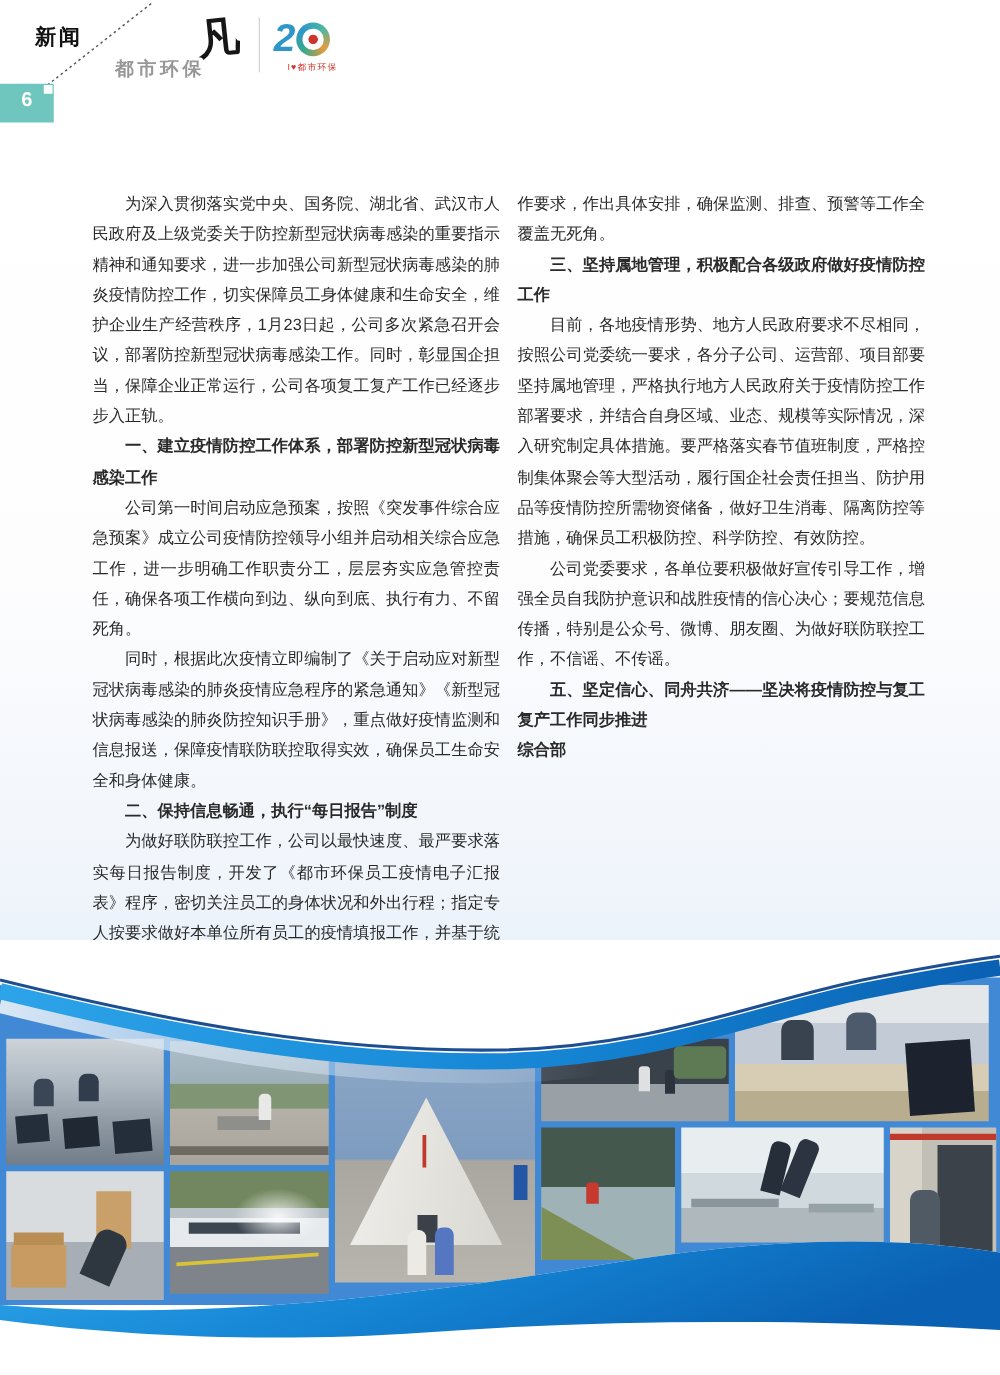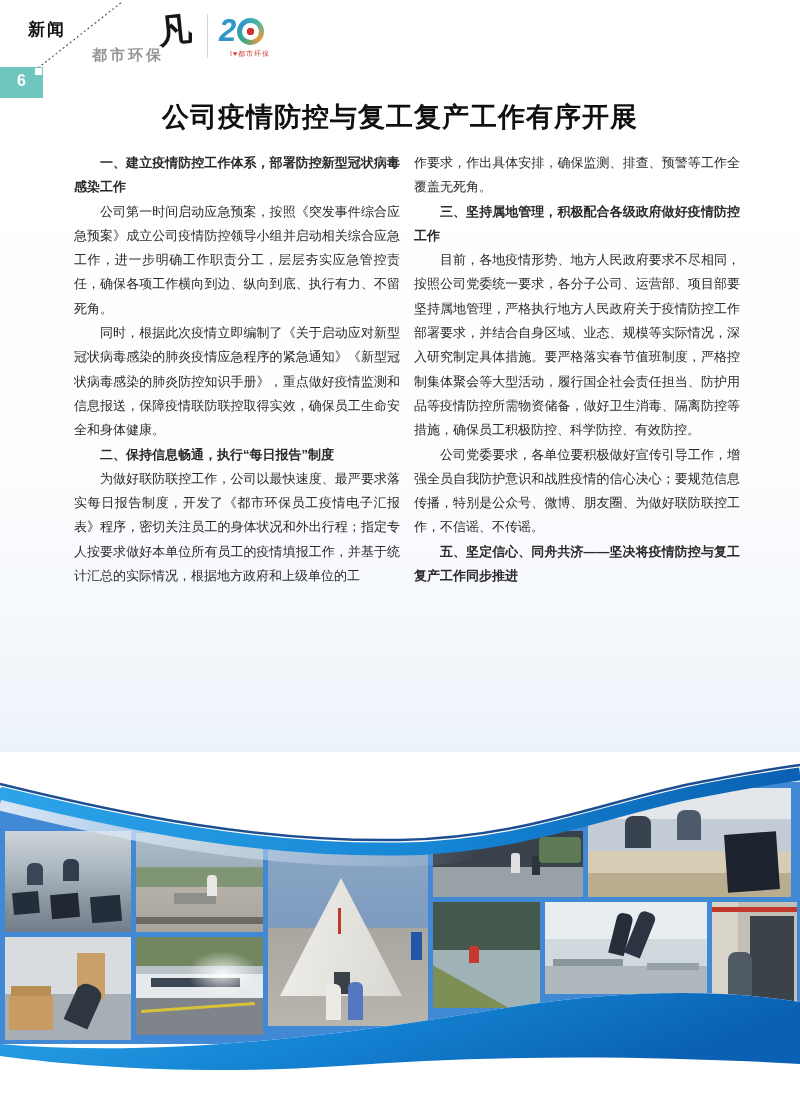--- a/index.html
+++ b/index.html
@@ -87,36 +87,37 @@
   <div class="abs brand-mark">凡</div>
   <div class="abs hdr-divider"></div>
 
   <div class="abs anniv">
     <span class="anniv-digit2">2</span><span class="anniv-ring"><span class="anniv-sr">0</span></span>
     <div class="anniv-tag">I♥都市环保</div>
   </div>
 
   <div class="abs art-bg"></div>
 
-  <h1 class="abs headline" style="margin:0;">公司疫情防控与复工复产工作有序开展</h1>
 
   <div class="abs columns">
     <div class="col">
+      <p class="para">为深入贯彻落实党中央、国务院、湖北省、武汉市人民政府及上级党委关于防控新型冠状病毒感染的重要指示精神和通知要求，进一步加强公司新型冠状病毒感染的肺炎疫情防控工作，切实保障员工身体健康和生命安全，维护企业生产经营秩序，1月23日起，公司多次紧急召开会议，部署防控新型冠状病毒感染工作。同时，彰显国企担当，保障企业正常运行，公司各项复工复产工作已经逐步步入正轨。</p>
       <p class="para heading">一、建立疫情防控工作体系，部署防控新型冠状病毒感染工作</p>
       <p class="para">公司第一时间启动应急预案，按照《突发事件综合应急预案》成立公司疫情防控领导小组并启动相关综合应急工作，进一步明确工作职责分工，层层夯实应急管控责任，确保各项工作横向到边、纵向到底、执行有力、不留死角。</p>
       <p class="para">同时，根据此次疫情立即编制了《关于启动应对新型冠状病毒感染的肺炎疫情应急程序的紧急通知》《新型冠状病毒感染的肺炎防控知识手册》，重点做好疫情监测和信息报送，保障疫情联防联控取得实效，确保员工生命安全和身体健康。</p>
       <p class="para heading">二、保持信息畅通，执行“每日报告”制度</p>
       <p class="para">为做好联防联控工作，公司以最快速度、最严要求落实每日报告制度，开发了《都市环保员工疫情电子汇报表》程序，密切关注员工的身体状况和外出行程；指定专人按要求做好本单位所有员工的疫情填报工作，并基于统计汇总的实际情况，根据地方政府和上级单位的工</p>
     </div>
     <div class="col">
       <p class="cont">作要求，作出具体安排，确保监测、排查、预警等工作全覆盖无死角。</p>
       <p class="para heading">三、坚持属地管理，积极配合各级政府做好疫情防控工作</p>
       <p class="para">目前，各地疫情形势、地方人民政府要求不尽相同，按照公司党委统一要求，各分子公司、运营部、项目部要坚持属地管理，严格执行地方人民政府关于疫情防控工作部署要求，并结合自身区域、业态、规模等实际情况，深入研究制定具体措施。要严格落实春节值班制度，严格控制集体聚会等大型活动，履行国企社会责任担当、防护用品等疫情防控所需物资储备，做好卫生消毒、隔离防控等措施，确保员工积极防控、科学防控、有效防控。</p>
       <p class="para">公司党委要求，各单位要积极做好宣传引导工作，增强全员自我防护意识和战胜疫情的信心决心；要规范信息传播，特别是公众号、微博、朋友圈、为做好联防联控工作，不信谣、不传谣。</p>
       <p class="para heading">五、坚定信心、同舟共济——坚决将疫情防控与复工复产工作同步推进</p>
+      <p class="byline">综合部</p>
     </div>
   </div>
 
   <div class="abs collage-bg"></div>
 
   <div class="ph ph-meeting">
     <i style="left:68%;bottom:6px;width:52px;height:58px;background:#1c232e;transform:rotate(-4deg);"></i>
     <i style="left:18%;top:26%;width:26px;height:32px;background:#39424f;border-radius:8px 8px 0 0;"></i>
     <i style="left:44%;top:20%;width:24px;height:30px;background:#4d5a6c;border-radius:8px 8px 0 0;"></i>
   </div>

